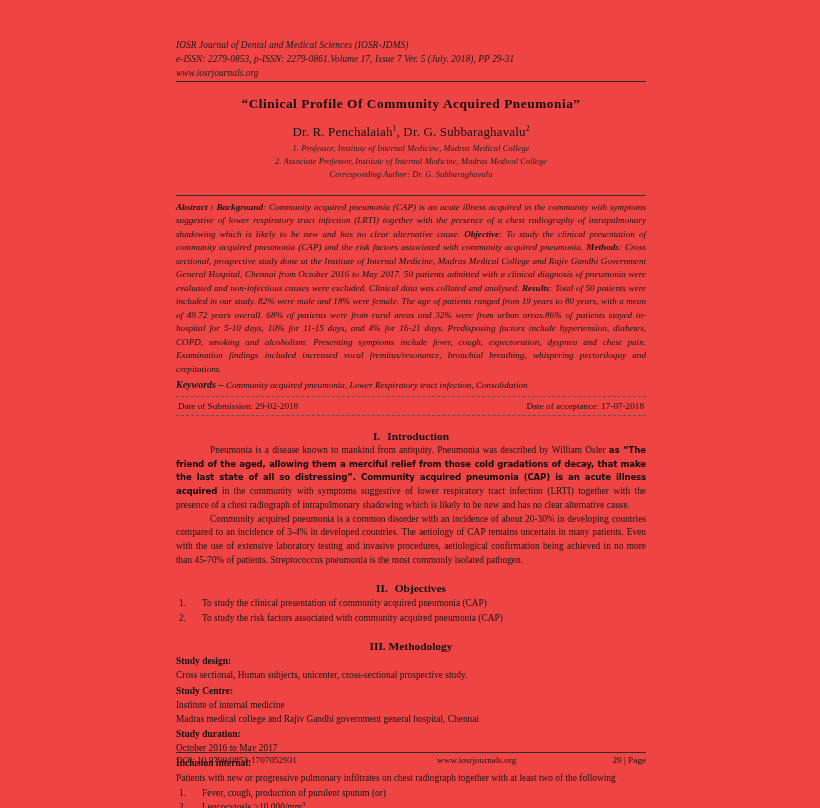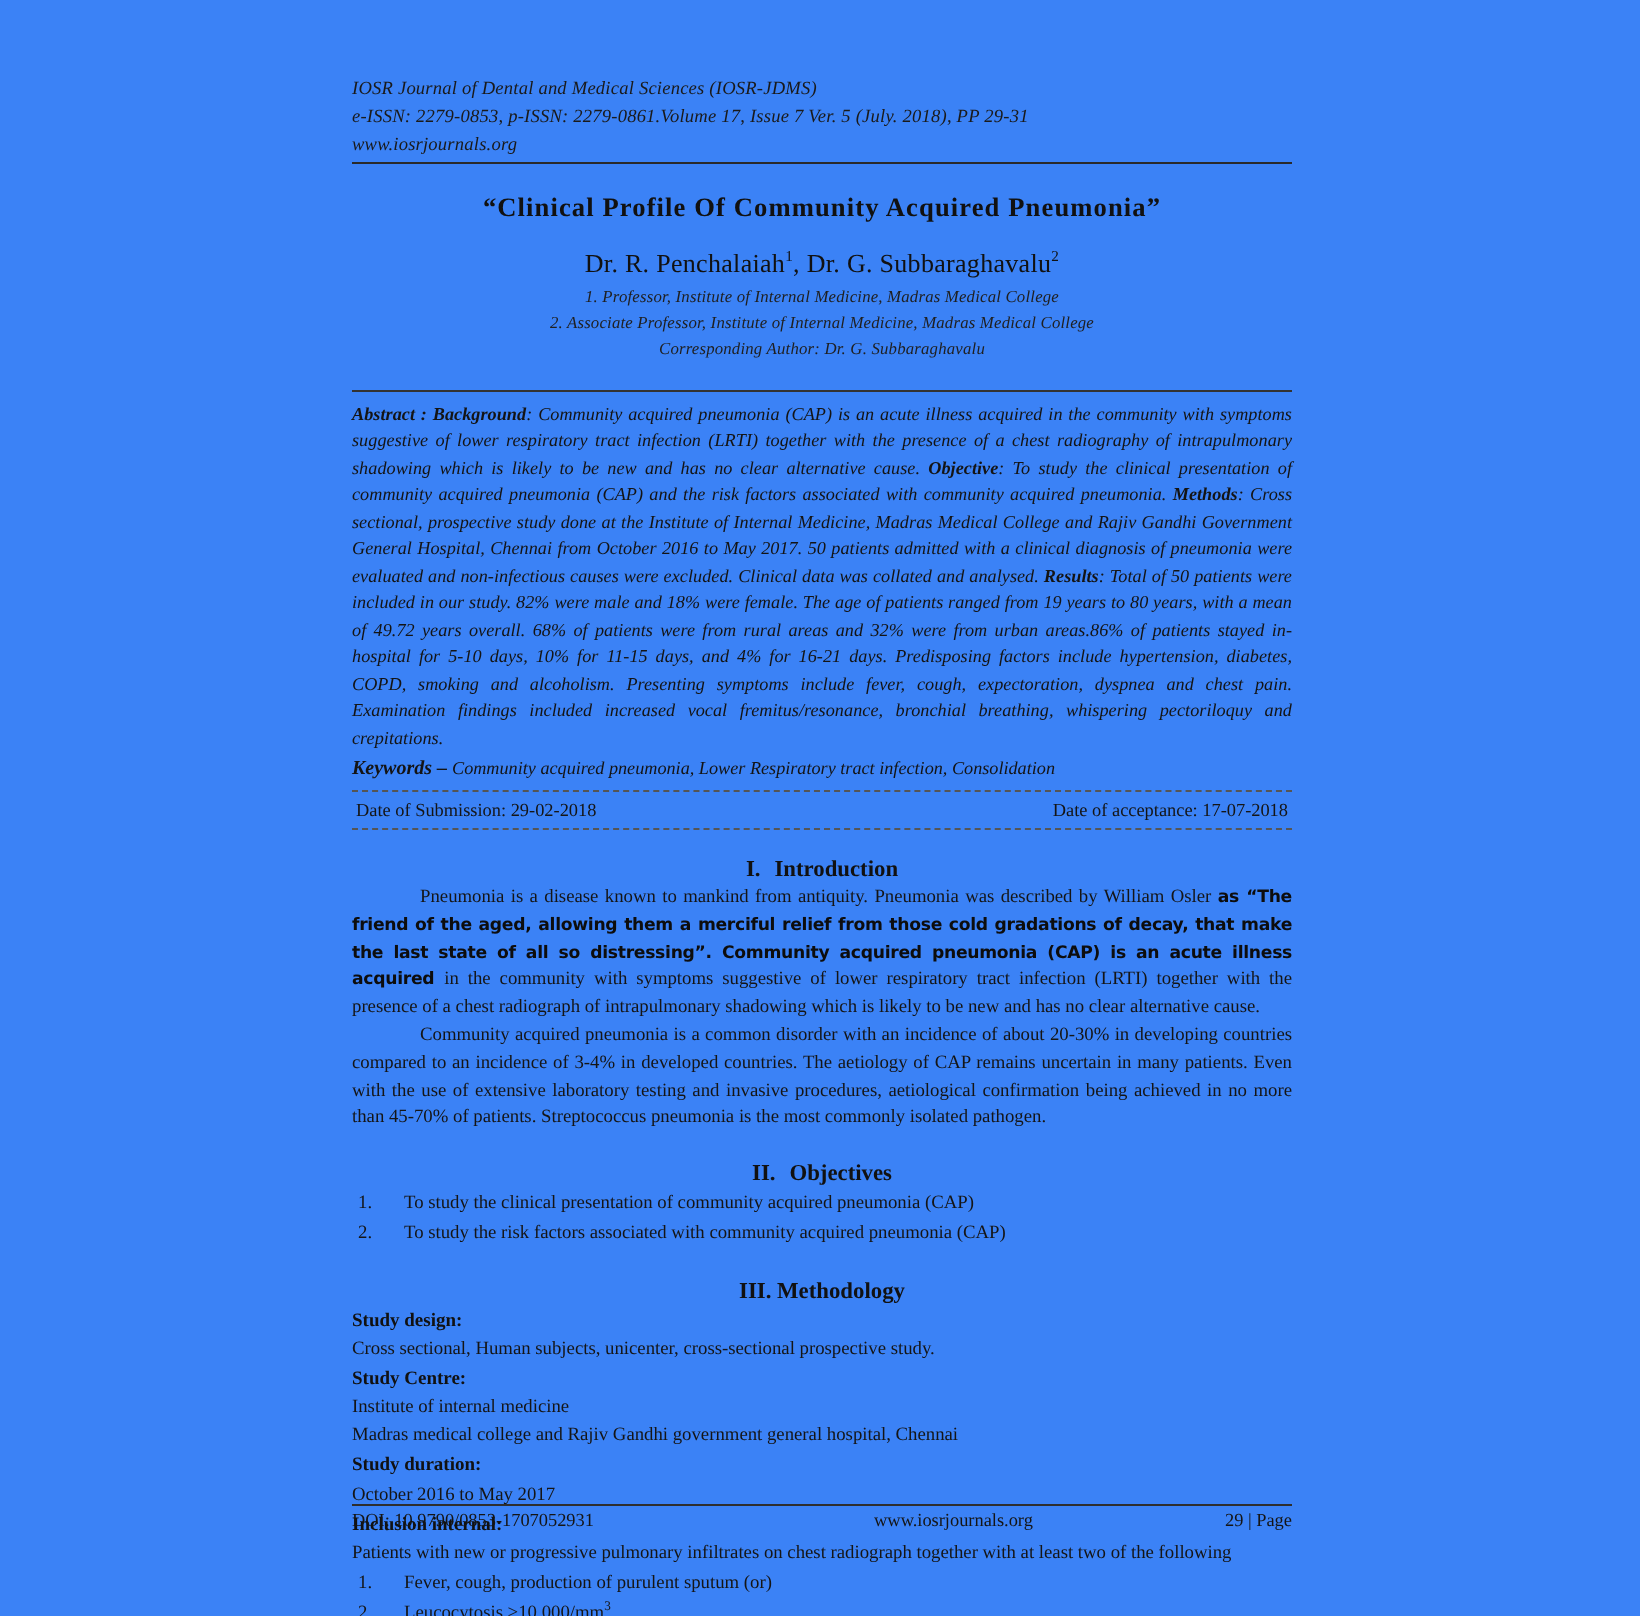--- a/index.html
+++ b/index.html
@@ -12,21 +12,21 @@
     width: 820px;
     height: 808px;
     font-family: "Liberation Serif", "DejaVu Serif", serif;
     color: #1a1a1a;
     overflow: hidden;
   }
   .page {
     position: relative;
     width: 820px;
     height: 808px;
-    background: #3b82f6;
+    background: #ef4444;
     box-sizing: border-box;
   }
   .content {
     position: absolute;
     left: 176px;
     top: 38px;
     width: 470px;
   }
 
   

